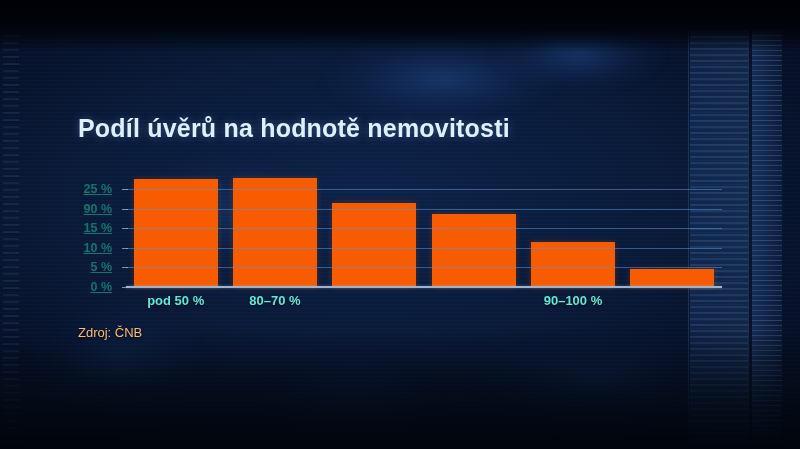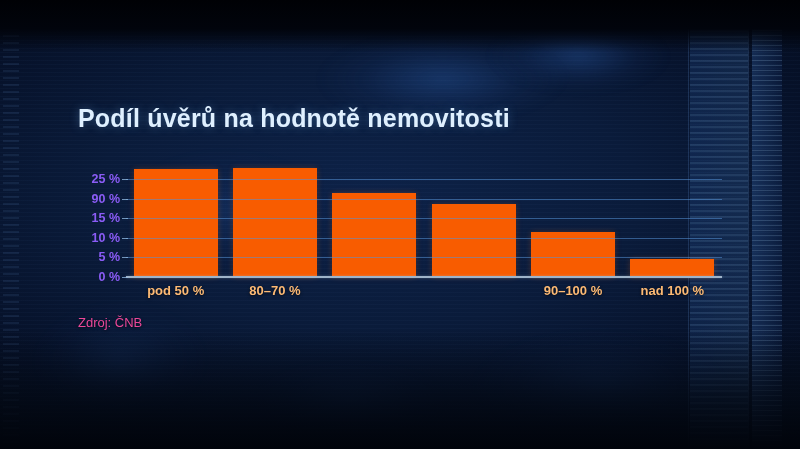--- a/index.html
+++ b/index.html
@@ -90,20 +90,21 @@
   .vline {
     position: absolute;
     top: 0; height: 100%; width: 1px;
     background: rgba(120,175,250,0.18);
   }
 
   
   .content {
     position: absolute;
     inset: 0;
+    margin-top: 10px;
   }
 
   .chart-title {
     position: absolute;
     left: 78px;
     top: 104px;
     font-size: 25px;
     font-weight: bold;
     color: #dff0ff;
     letter-spacing: .2px;
@@ -134,28 +135,29 @@
   }
 
   .ylabels {
     position: absolute;
     left: 74px;
     top: 172px;
     width: 46px;
   }
   .ylabel {
     position: absolute;
-    right: 0;
+    right: 8px;
     width: 100%;
     text-align: right;
     font-size: 12.5px;
     font-weight: bold;
-    color: #8b5cf6;
+    color: #0f766e;
     line-height: 14px;
     white-space: nowrap;
+    text-decoration: underline;
   }
   .ytick {
     position: absolute;
     left: 122px;
     width: 6px;
     height: 1px;
     background: rgba(150,190,230,0.75);
   }
 
   .bars {
@@ -175,31 +177,31 @@
     top: 283px;
     width: 596px;
     height: 20px;
   }
   .xlabel {
     position: absolute;
     top: 0;
     text-align: center;
     font-size: 13px;
     font-weight: bold;
-    color: #fdba74;
+    color: #5eead4;
     white-space: nowrap;
     text-shadow: 0 1px 3px rgba(0,0,0,0.65);
   }
 
   .source {
     position: absolute;
     left: 78px;
     top: 315px;
     font-size: 13px;
-    color: #ec4899;
+    color: #fdba74;
     white-space: nowrap;
     text-shadow: 0 1px 3px rgba(0,0,0,0.6);
   }
 </style>
 </head>
 <body>
 
 <div id="screen">
 
   <div class="bg-base"></div>
@@ -245,21 +247,20 @@
         <div class="gridline" style="top: 58.8px;"></div>
         <div class="gridline" style="top: 39.2px;"></div>
         <div class="gridline" style="top: 19.6px;"></div>
         <div class="gridline" style="top: 0px;"></div>
       </div>
 
     <div class="xlabels">
         <div class="xlabel" style="left: 0px; width: 99.3333px;">pod 50 %</div>
         <div class="xlabel" style="left: 99.3333px; width: 99.3333px;">80–70 %</div>
         <div class="xlabel" style="left: 397.333px; width: 99.3333px;">90–100 %</div>
-        <div class="xlabel" style="left: 496.667px; width: 99.3333px;">nad 100 %</div>
       </div>
 
     <div class="source">Zdroj: ČNB</div>
   <div class="ytick" style="top: 277px;"></div>
       <div class="ytick" style="top: 257.4px;"></div>
       <div class="ytick" style="top: 237.8px;"></div>
       <div class="ytick" style="top: 218.2px;"></div>
       <div class="ytick" style="top: 198.6px;"></div>
       <div class="ytick" style="top: 179px;"></div>
     </div>

